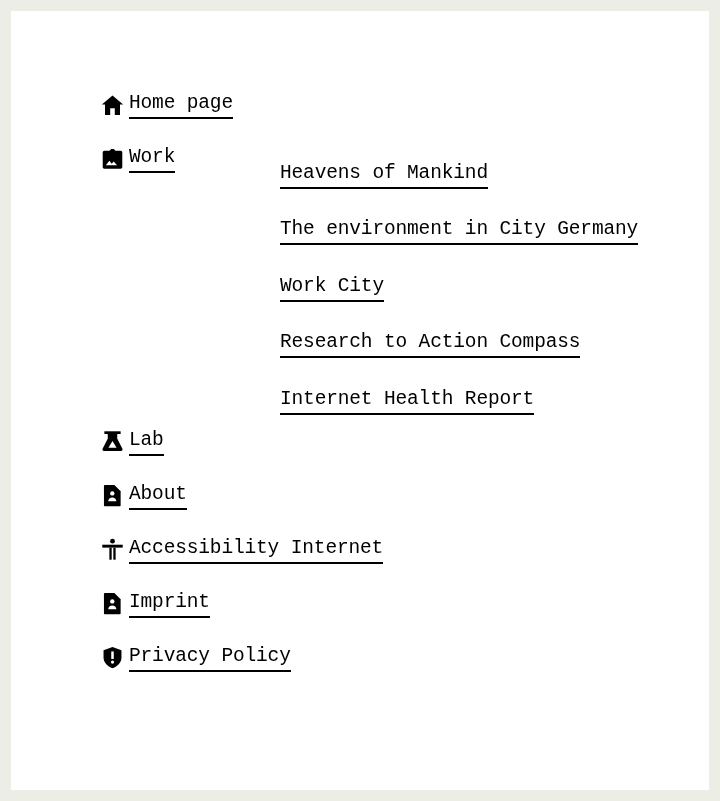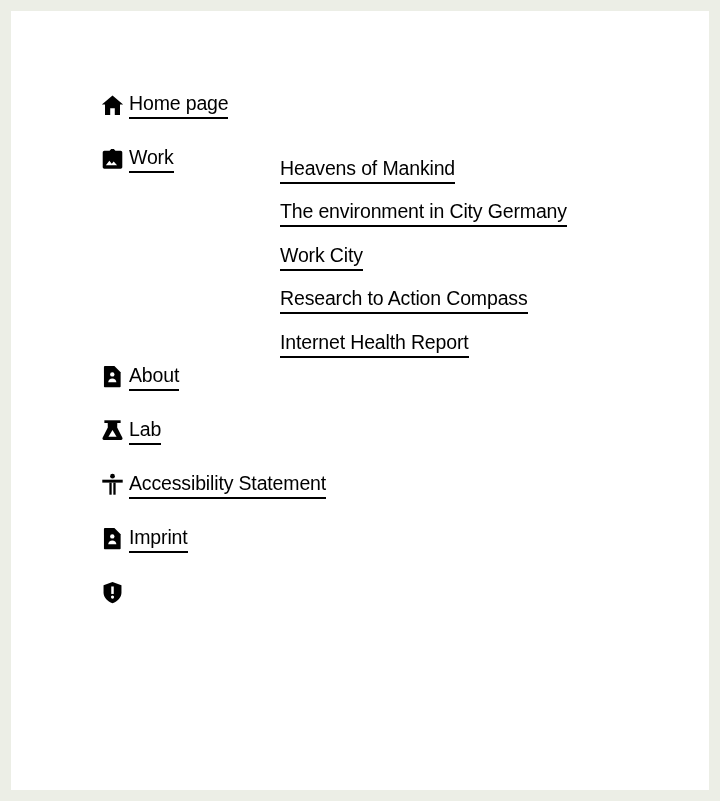--- a/index.html
+++ b/index.html
@@ -14,20 +14,21 @@
     overflow: hidden;
   }
   .page-frame {
     position: absolute;
     left: 11px;
     top: 11px;
     width: 698px;
     height: 779px;
     background: #ffffff;
     overflow: hidden;
+    font-family: Liberation Mono, monospace;
   }
   .nav-list {
     position: absolute;
     left: 84px;
     top: 75px;
     width: 600px;
   }
   .nav-row {
     display: flex;
     align-items: flex-start;
@@ -63,21 +64,22 @@
     font-weight: 400;
   }
   .sub-col {
     margin-left: 0;
     flex: none;
     width: 420px;
   }
   .sub-row {
     height: 43.5px;
     display: flex;
-    align-items: flex-end;
+    align-items: center;
+    margin-top: 13px;
   }
   .sub-link {
     font-size: 19.5px;
     line-height: 24px;
     color: #000000;
     letter-spacing: -0.15px;
     text-decoration: none;
     border-bottom: 2.6px solid #000000;
     padding-bottom: 2px;
     white-space: nowrap;
@@ -134,54 +136,54 @@
         <div class="sub-row">
           <a class="sub-link" href="#">Internet Health Report</a>
         </div>
       </div>
     </div>
 
     <div class="nav-row">
       <div class="nav-entry">
         <span class="icon-box">
           <svg width="25" height="25" viewBox="0 0 24 24" aria-hidden="true">
+            <rect x="4.2" y="2.2" width="15.6" height="2.6" fill="#000"></rect>
+            <path d="M7.4 4.8h9.2l-.1 4.2 5.0 10.0c.5 1.0-.2 2.2-1.3 2.2H3.8c-1.1 0-1.8-1.2-1.3-2.2l5.0-10.0z" fill="#000"></path>
+            <path d="M12 11.6l3.9 6.4H8.1z" fill="#fff"></path>
+          </svg>
+        </span>
+        <a class="nav-link" href="#">Lab</a>
+      </div>
+    </div>
+
+    <div class="nav-row">
+      <div class="nav-entry">
+        <span class="icon-box">
+          <svg width="25" height="25" viewBox="0 0 24 24" aria-hidden="true">
             <path d="M4.8 2.0h9.0l6.0 6.0v13.3c0 .6-.5 1.0-1.0 1.0H4.8c-.6 0-1.0-.5-1.0-1.0V3.0c0-.6.5-1.0 1.0-1.0z" fill="#000"></path>
             <circle cx="11.8" cy="10.0" r="2.1" fill="#fff"></circle>
             <path d="M7.9 17.6c0-2.2 1.8-3.6 3.9-3.6s3.9 1.4 3.9 3.6z" fill="#fff"></path>
           </svg>
         </span>
         <a class="nav-link" href="#">About</a>
-      </div>
-    </div>
-
-    <div class="nav-row">
-      <div class="nav-entry">
-        <span class="icon-box">
-          <svg width="25" height="25" viewBox="0 0 24 24" aria-hidden="true">
-            <rect x="4.2" y="2.2" width="15.6" height="2.6" fill="#000"></rect>
-            <path d="M7.4 4.8h9.2l-.1 4.2 5.0 10.0c.5 1.0-.2 2.2-1.3 2.2H3.8c-1.1 0-1.8-1.2-1.3-2.2l5.0-10.0z" fill="#000"></path>
-            <path d="M12 11.6l3.9 6.4H8.1z" fill="#fff"></path>
-          </svg>
-        </span>
-        <a class="nav-link" href="#">Lab</a>
       </div>
     </div>
 
 
     <div class="nav-row">
       <div class="nav-entry" style="width:auto;">
         <span class="icon-box">
           <svg width="25" height="25" viewBox="0 0 24 24" aria-hidden="true">
             <circle cx="12" cy="4.0" r="2.3" fill="#000"></circle>
             <rect x="2.2" y="7.4" width="19.6" height="2.8" fill="#000"></rect>
             <rect x="9.0" y="10.2" width="2.2" height="11.6" fill="#000"></rect>
             <rect x="12.8" y="10.2" width="2.2" height="11.6" fill="#000"></rect>
           </svg>
         </span>
-        <a class="nav-link" href="#">Accessibility Statement</a>
+        <a class="nav-link" href="#">Accessibility Internet</a>
       </div>
     </div>
 
     <div class="nav-row">
       <div class="nav-entry">
         <span class="icon-box">
           <svg width="25" height="25" viewBox="0 0 24 24" aria-hidden="true">
             <path d="M4.8 2.0h9.0l6.0 6.0v13.3c0 .6-.5 1.0-1.0 1.0H4.8c-.6 0-1.0-.5-1.0-1.0V3.0c0-.6.5-1.0 1.0-1.0z" fill="#000"></path>
             <circle cx="11.8" cy="10.0" r="2.1" fill="#fff"></circle>
             <path d="M7.9 17.6c0-2.2 1.8-3.6 3.9-3.6s3.9 1.4 3.9 3.6z" fill="#fff"></path>
@@ -193,17 +195,18 @@
 
     <div class="nav-row">
       <div class="nav-entry">
         <span class="icon-box">
           <svg width="25" height="25" viewBox="0 0 24 24" aria-hidden="true">
             <path d="M12 1.8 3.4 5.0v7.0c0 4.6 3.6 8.6 8.6 10.2 5.0-1.6 8.6-5.6 8.6-10.2V5.0z" fill="#000"></path>
             <rect x="10.8" y="6.2" width="2.4" height="7.2" fill="#fff"></rect>
             <circle cx="12" cy="16.4" r="1.5" fill="#fff"></circle>
           </svg>
         </span>
+        <a class="nav-link" href="#">Privacy Policy</a>
       </div>
     </div>
 
   </div>
 </div>
 
 </body></html>

